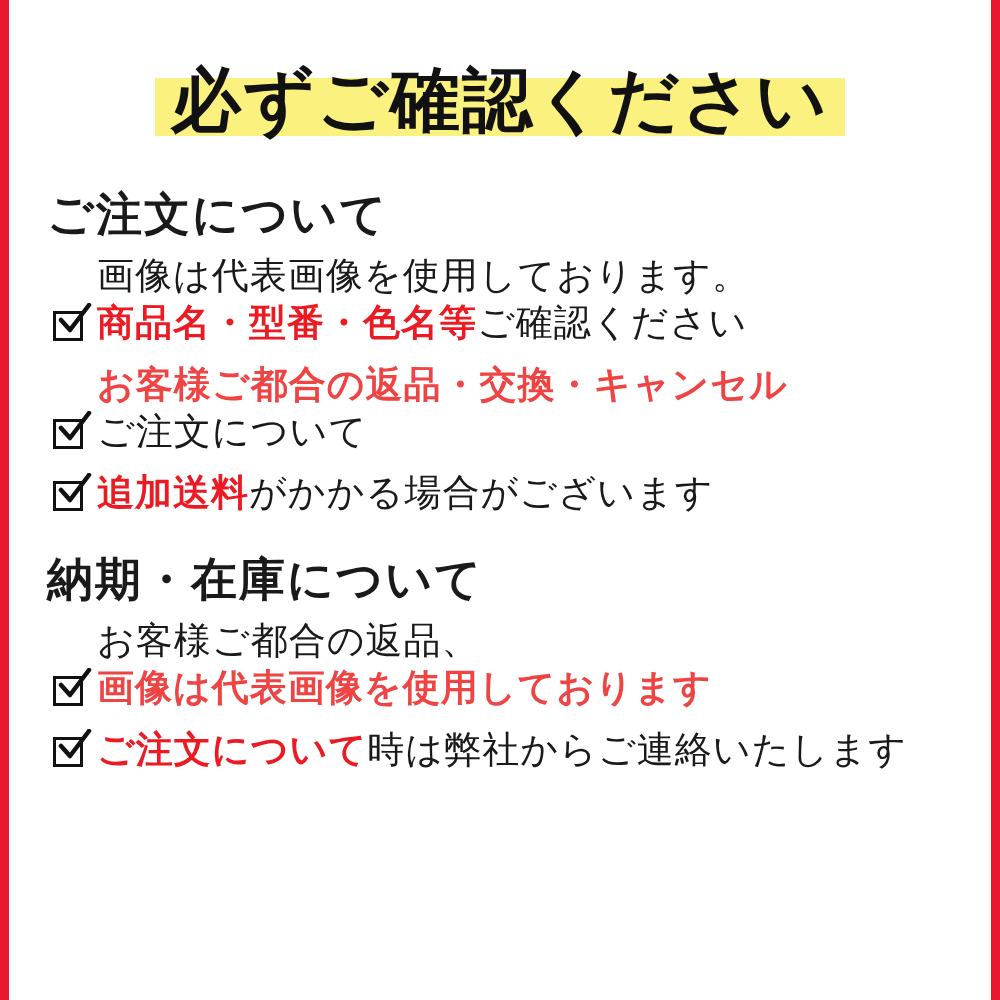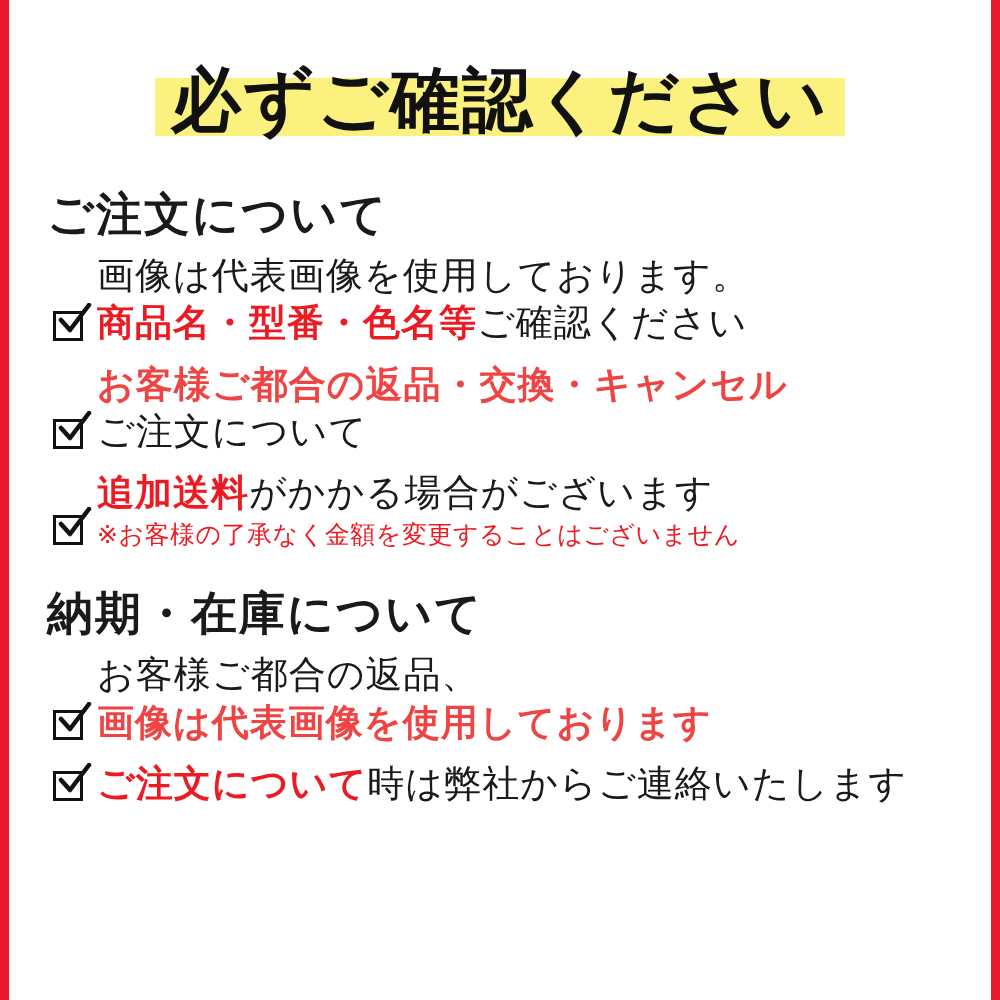--- a/index.html
+++ b/index.html
@@ -163,21 +163,20 @@
 
     <div class="item">
       <span class="check-icon">
         <span class="box"></span>
         <svg class="tick" viewBox="0 0 36 36">
             <path d="M5 17 L14 27 L33 2" fill="none" stroke="#111111" stroke-width="4.5" stroke-linecap="round" stroke-linejoin="round"></path>
           </svg>
       </span>
       <span class="lines">
         <div class="line"><span class="red">追加送料</span><span class="blk">がかかる場合がございます</span></div>
-        <div class="note">※お客様の了承なく金額を変更することはございません</div>
       </span>
     </div>
 
     <div class="section-heading sec2">納期・在庫について</div>
 
     <div class="item">
       <span class="check-icon">
         <span class="box"></span>
         <svg class="tick" viewBox="0 0 36 36">
             <path d="M5 17 L14 27 L33 2" fill="none" stroke="#111111" stroke-width="4.5" stroke-linecap="round" stroke-linejoin="round"></path>

